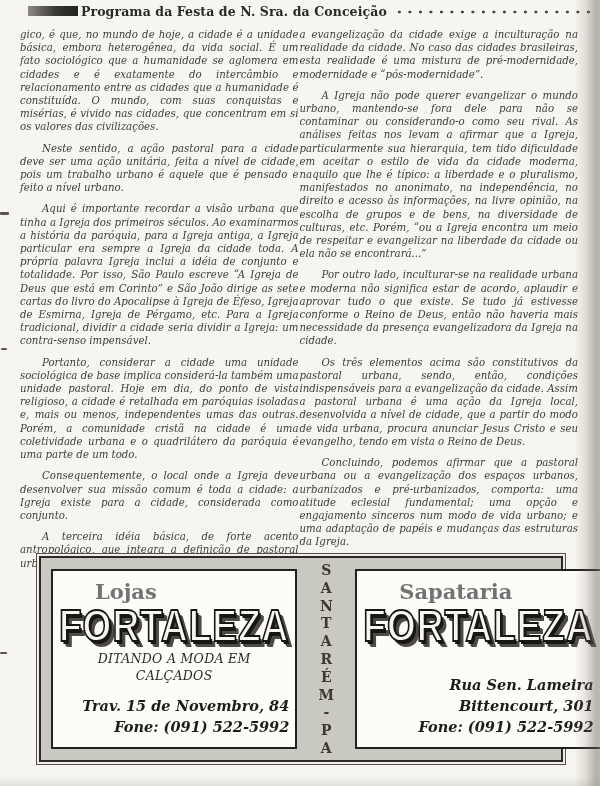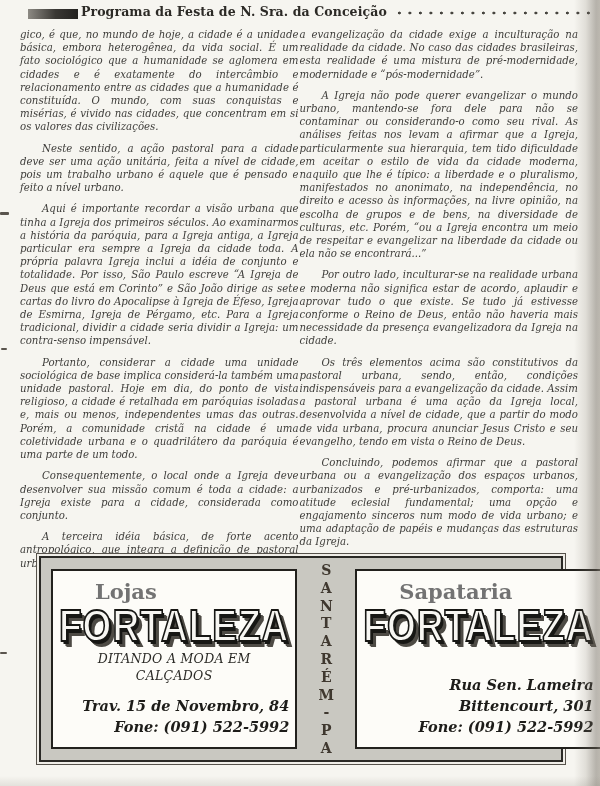--- a/index.html
+++ b/index.html
@@ -18,21 +18,21 @@
     background:linear-gradient(to bottom, rgba(120,112,100,0), rgba(120,112,100,0.15));
   }
   .mark{position:absolute;background:#5a554e;border-radius:1px;}
   .mark1{left:0;top:212px;width:9px;height:3px;}
   .mark2{left:1px;top:348px;width:6px;height:2px;}
   .mark3{left:0;top:652px;width:7px;height:2px;}
 
   
   .header{
     position:absolute;left:28px;top:3px;right:8px;height:16px;
-    display:flex;align-items:flex-end;
+    display:flex;align-items:center;
   }
   .header-bar{
     width:50px;height:10px;flex:0 0 auto;
     background:linear-gradient(to right,#8d8a84,#3a3834 55%,#23221f);
   }
   .header-title{
     margin-left:3px;white-space:nowrap;
     font-family:"DejaVu Serif","Liberation Serif",serif;
     font-weight:bold;font-size:12.5px;color:#2c2a26;letter-spacing:0.1px;
   }

